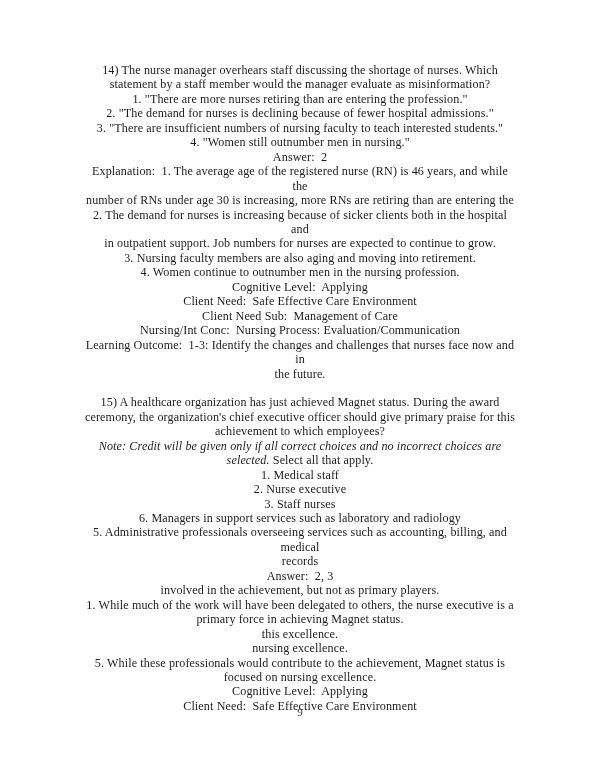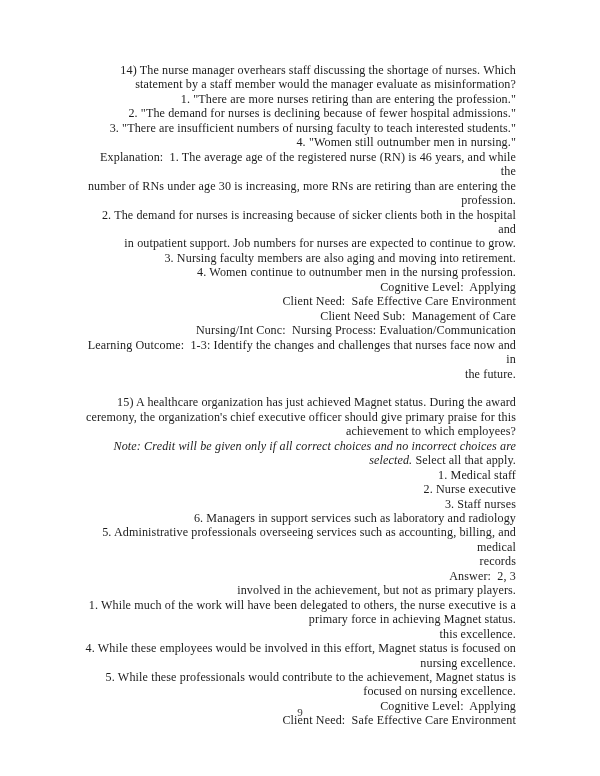--- a/index.html
+++ b/index.html
@@ -26,21 +26,21 @@
   .text-column {
     position: absolute;
     left: 84px;
     top: 63px;
     width: 432px;
   }
   .line {
     font-size: 12.1px;
     line-height: 14.45px;
     white-space: pre-wrap;
-    text-align: right;
+    text-align: center;
     letter-spacing: 0.01em;
     color: #1c1c1c;
   }
   .line.italic {
     font-style: italic;
   }
   .para-gap {
     height: 14.45px;
   }
   .block {
@@ -73,23 +73,23 @@
 
   <div class="text-column">
 
     <div class="block">
       <div class="line">14) The nurse manager overhears staff discussing the shortage of nurses. Which</div>
       <div class="line">statement by a staff member would the manager evaluate as misinformation?</div>
       <div class="line">1. "There are more nurses retiring than are entering the profession."</div>
       <div class="line">2. "The demand for nurses is declining because of fewer hospital admissions."</div>
       <div class="line">3. "There are insufficient numbers of nursing faculty to teach interested students."</div>
       <div class="line">4. "Women still outnumber men in nursing."</div>
+      <div class="line">Answer:  2</div>
       <div class="line">Explanation:  1. The average age of the registered nurse (RN) is 46 years, and while the</div>
       <div class="line">number of RNs under age 30 is increasing, more RNs are retiring than are entering the</div>
-      <div class="line">profession.</div>
       <div class="line">2. The demand for nurses is increasing because of sicker clients both in the hospital and</div>
       <div class="line">in outpatient support. Job numbers for nurses are expected to continue to grow.</div>
       <div class="line">3. Nursing faculty members are also aging and moving into retirement.</div>
       <div class="line">4. Women continue to outnumber men in the nursing profession.</div>
       <div class="line">Cognitive Level:  Applying</div>
       <div class="line">Client Need:  Safe Effective Care Environment</div>
       <div class="line">Client Need Sub:  Management of Care</div>
       <div class="line">Nursing/Int Conc:  Nursing Process: Evaluation/Communication</div>
       <div class="line">Learning Outcome:  1-3: Identify the changes and challenges that nurses face now and in</div>
       <div class="line">the future.</div>
@@ -107,21 +107,20 @@
       <div class="line">2. Nurse executive</div>
       <div class="line">3. Staff nurses</div>
       <div class="line">6. Managers in support services such as laboratory and radiology</div>
       <div class="line">5. Administrative professionals overseeing services such as accounting, billing, and medical</div>
       <div class="line">records</div>
       <div class="line">Answer:  2, 3</div>
       <div class="line">involved in the achievement, but not as primary players.</div>
       <div class="line">1. While much of the work will have been delegated to others, the nurse executive is a</div>
       <div class="line">primary force in achieving Magnet status.</div>
       <div class="line">this excellence.</div>
-      <div class="line">4. While these employees would be involved in this effort, Magnet status is focused on</div>
       <div class="line">nursing excellence.</div>
       <div class="line">5. While these professionals would contribute to the achievement, Magnet status is</div>
       <div class="line">focused on nursing excellence.</div>
       <div class="line">Cognitive Level:  Applying</div>
       <div class="line">Client Need:  Safe Effective Care Environment</div>
 
     </div>
 
   </div>
 

